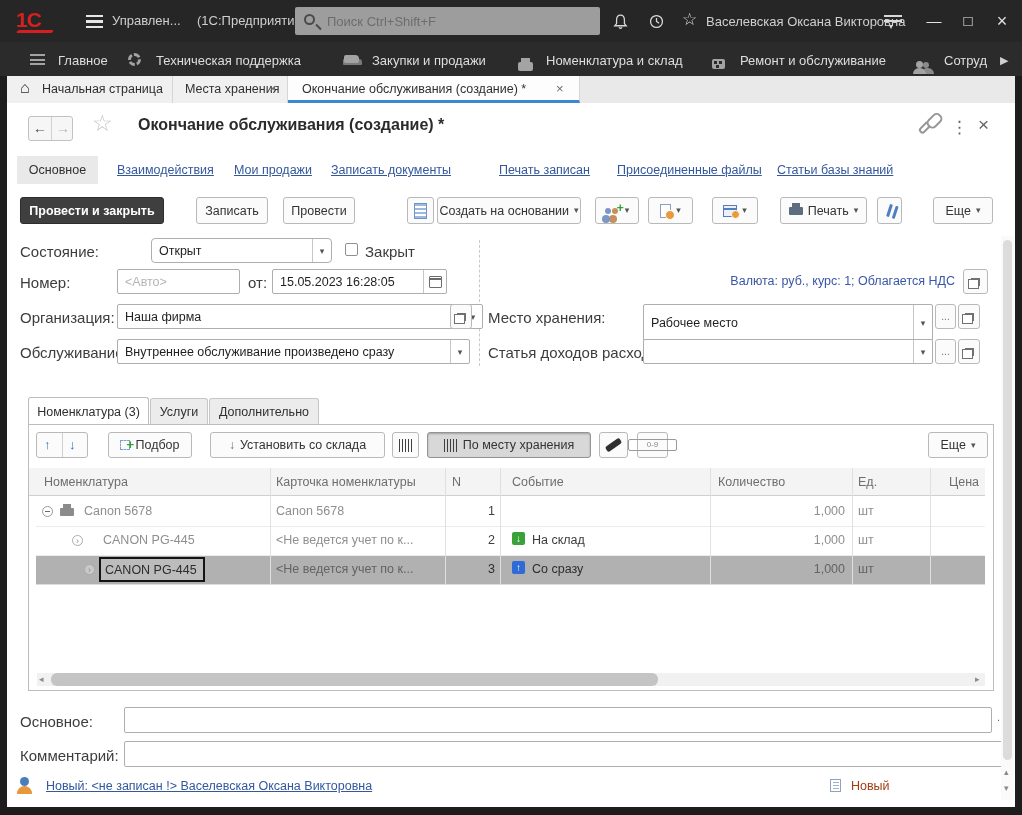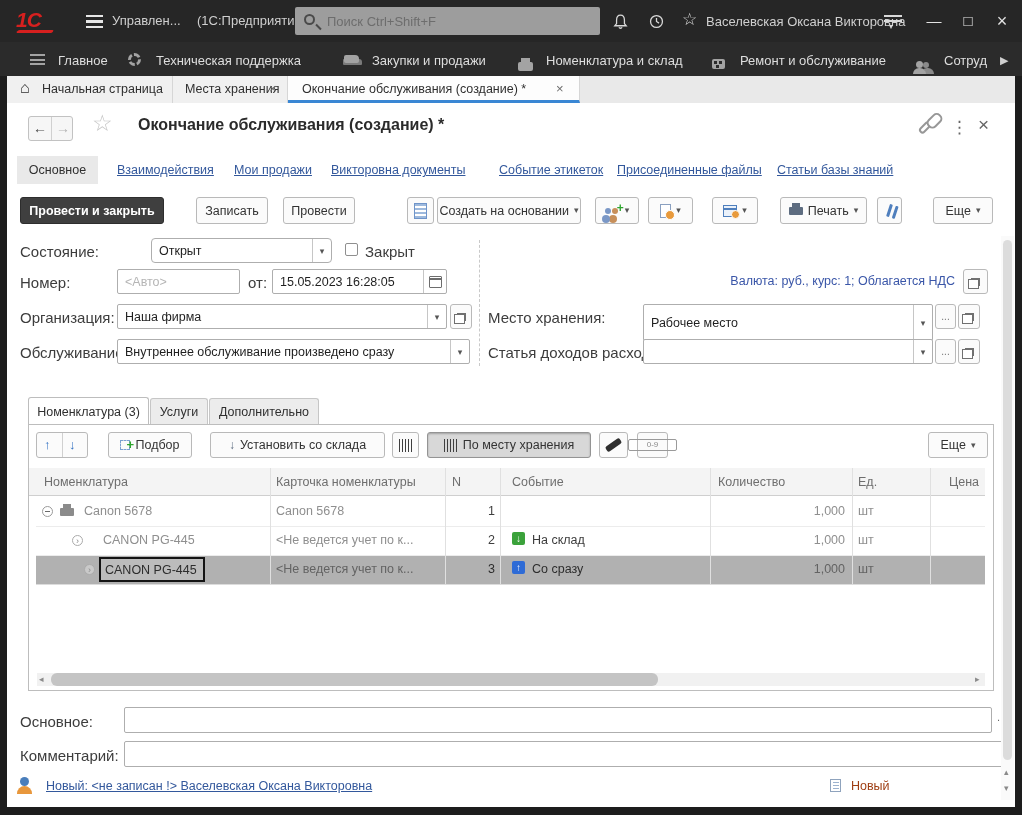--- a/index.html
+++ b/index.html
@@ -2,21 +2,21 @@
 <html><head>
 <meta charset="utf-8">
 <style>
   :root{ --link:#33589c; --accent:#3a87d4; }
   *{box-sizing:border-box;margin:0;padding:0}
   html,body{width:1022px;height:815px}
   body{position:relative;background:#1d1d1d;font-family:"Liberation Sans",sans-serif;overflow:hidden}
   .abs{position:absolute}
   
   .titlebar{left:0;top:0;width:1022px;height:42px;background:#262626}
-  .logo{left:16px;top:8px;color:#d6201f;font-weight:bold;font-style:italic;font-size:21px;letter-spacing:-1px}
+  .logo{left:16px;top:8px;color:#d6201f;font-weight:bold;font-size:21px;letter-spacing:-1px}
   .logo::after{content:"";position:absolute;left:1px;bottom:-1px;width:36px;height:3px;background:#d6201f;border-radius:2px;transform:skewX(-35deg)}
   .hamb{width:17px;height:13px;background:linear-gradient(#e6e6e6 0 2px,transparent 2px 5px,#e6e6e6 5px 8px,transparent 8px 11px,#e6e6e6 11px 13px)}
   .tbtext{color:#cfcfcf;font-size:13px;white-space:nowrap}
   .search{left:295px;top:7px;width:305px;height:28px;background:#9d9d9d;border-radius:2px}
   .search input{width:100%;height:100%;background:transparent;border:0;outline:0;padding-left:32px;font:13px "Liberation Sans",sans-serif;color:#3d3d3d}
   .search input::placeholder{color:#6d6d6d}
   .mag{position:absolute;left:9px;top:7px;width:11px;height:11px;border:2px solid #4a4a4a;border-radius:50%}
   .mag::after{content:"";position:absolute;left:9px;top:10px;width:7px;height:2px;background:#4a4a4a;transform:rotate(45deg)}
   .win{color:#e3e3e3;font-size:15px;text-align:center;width:28px;line-height:28px}
   .svlines{width:18px;height:8px;background:linear-gradient(#d9d9d9 0 2px,transparent 2px 5px,#d9d9d9 5px 7px,transparent 7px 8px)}
@@ -183,22 +183,22 @@
 </div>
 <div class="abs" style="left:92px;top:110px;font-size:23px;color:#c6c6c6">☆</div>
 <div class="abs" style="left:138px;top:116px;font-size:16px;font-weight:bold;color:#2b2b2b">Окончание обслуживания (создание) *</div>
 <div class="abs i-chain" style="left:918px;top:124px"></div>
 <div class="abs" style="left:951px;top:117px;font-size:17px;color:#666">⋮</div>
 <div class="abs" style="left:978px;top:114px;font-size:19px;color:#666">×</div>
 
 <div class="abs" style="left:17px;top:156px;width:81px;height:28px;background:#e9e9e9;display:flex;align-items:center;justify-content:center;font-size:12.5px;color:#2f2f2f">Основное</div>
 <a class="link" style="left:117px;top:163px">Взаимодействия</a>
 <a class="link" style="left:234px;top:163px">Мои продажи</a>
-<a class="link" style="left:331px;top:163px">Викторовна документы</a>
-<a class="link" style="left:499px;top:163px">Событие этикеток</a>
+<a class="link" style="left:331px;top:163px">Записать документы</a>
+<a class="link" style="left:499px;top:163px">Печать записан</a>
 <a class="link" style="left:617px;top:163px">Присоединенные файлы</a>
 <a class="link" style="left:777px;top:163px">Статьи базы знаний</a>
 
 <button class="btn btn-dark" style="left:20px;top:197px;width:144px">
     <span>Провести и закрыть</span>
   </button>
 <button class="btn" style="left:196px;top:197px;width:72px">
     <span>Записать</span>
   </button>
 <button class="btn" style="left:283px;top:197px;width:72px">
@@ -256,21 +256,21 @@
     </span>
 </div>
 <div class="abs" style="left:600px;top:274px;width:355px;text-align:right;font-size:12.5px;color:#3a56a8;white-space:nowrap">Валюта: руб., курс: 1; Облагается НДС</div>
 <div class="sqbtn" style="left:963px;top:269px;width:25px;height:25px">
     <span class="i-open"></span>
   </div>
 
 <div class="dashedv" style="left:479px;top:240px;height:126px"></div>
 
 <div class="lbl" style="left:20px;top:309px">Организация:</div>
-<div class="inp" style="left:117px;top:304px;width:330px;height:25px">
+<div class="inp" style="left:117px;top:304px;width:366px;height:25px">
   <span>Наша фирма</span>
   <span class="combo-caret">▾</span>
 </div>
 <div class="sqbtn" style="left:450px;top:304px;width:22px;height:25px">
     <span class="i-open"></span>
   </div>
 
 <div class="lbl" style="left:488px;top:309px">Место хранения:</div>
 <div class="inp" style="left:643px;top:304px;width:290px;height:37px">
   <span>Рабочее место</span>

